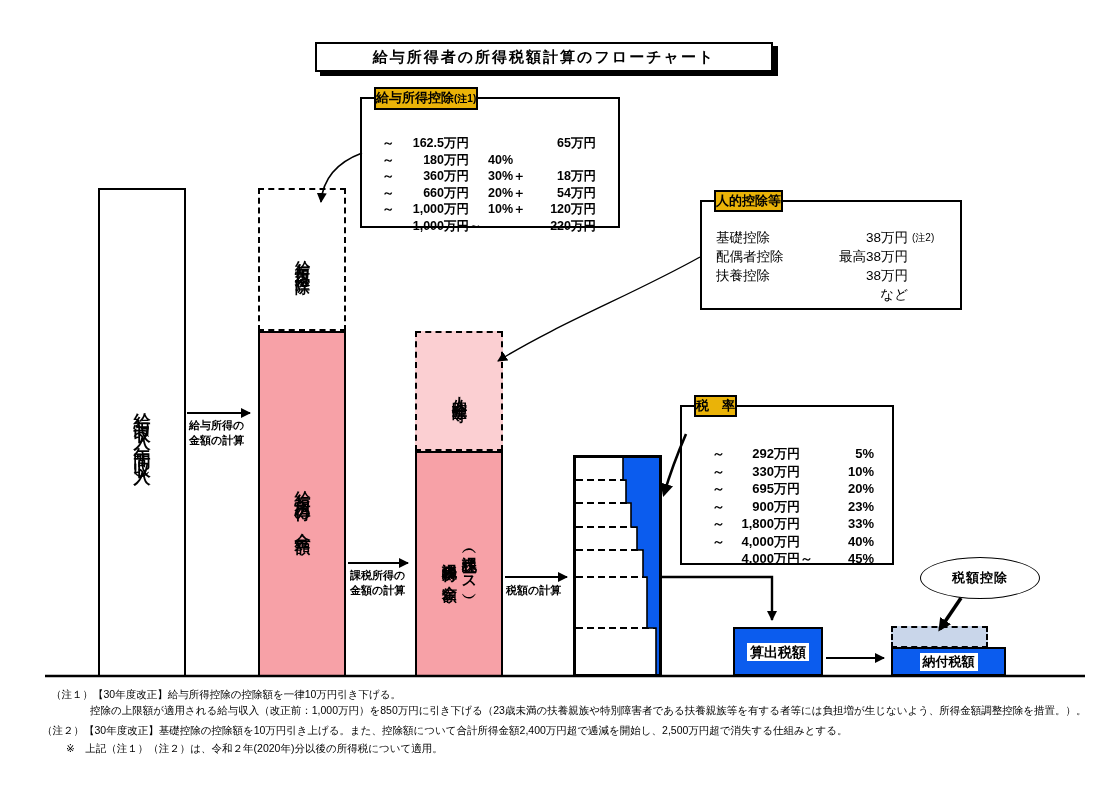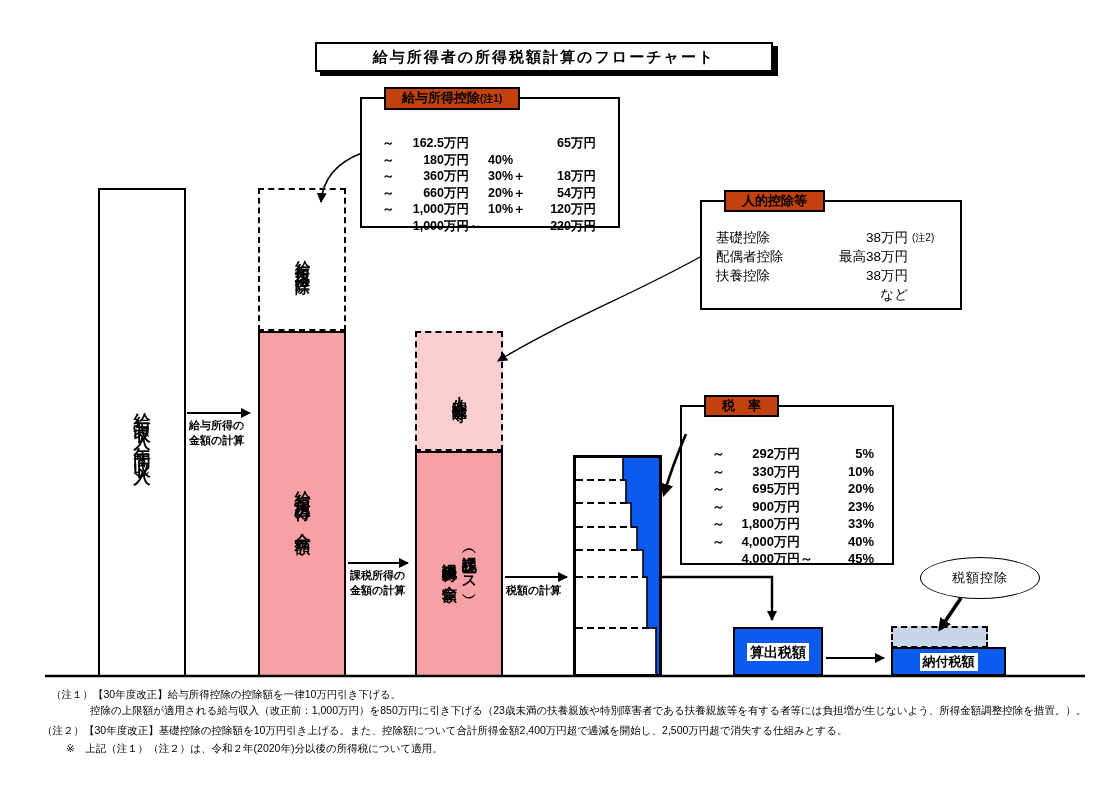--- a/index.html
+++ b/index.html
@@ -34,22 +34,22 @@
   .bar-taxinc{left:415px;top:451px;width:88px;height:226px;border:2.5px solid #000;background:#f7a1a7;}
   .bar-taxinc .vtext{font-size:15px;letter-spacing:1px;}
   .taxinc-wrap{display:flex;flex-direction:row;align-items:center;gap:1px;}
 
   
   .steps-svg{left:573px;top:455px;z-index:2;}
 
   
   .callout{border:2px solid #000;background:#fff;z-index:2;}
   .legend{
-    position:absolute;top:-12px;left:22px;background:#c2410c;border:2px solid #000;
-    padding:1px 16px;font-weight:bold;font-size:13px;white-space:nowrap;line-height:16px;
+    position:absolute;top:-12px;left:12px;background:#eab308;border:2px solid #000;
+    padding:1px 0;font-weight:bold;font-size:13px;white-space:nowrap;line-height:16px;
   }
   .legend .small-note{font-size:10px;font-weight:bold;}
   .box-empded{left:360px;top:97px;width:260px;height:131px;}
   .box-perded{left:700px;top:200px;width:262px;height:110px;}
   .box-rates{left:680px;top:405px;width:214px;height:160px;}
 
   .ded-body{padding:36px 0 0 20px;font-size:12.5px;line-height:16.5px;font-weight:bold;}
   .ded-row{display:grid;grid-template-columns:16px 46px 44px 54px 54px;}
   .tax-body{padding:38px 0 0 30px;font-size:13px;line-height:17.5px;font-weight:bold;}
   .tax-row{display:grid;grid-template-columns:16px 46px 52px 48px;}
@@ -63,21 +63,21 @@
 
   
   .blue-box{background:#0b5cee;border:2.5px solid #000;display:flex;align-items:center;justify-content:center;z-index:2;}
   .blue-box .tag{background:#fff;padding:0 3px;font-weight:bold;font-size:14px;line-height:18px;}
   .box-calc{left:733px;top:627px;width:90px;height:49px;}
   .box-pay{left:891px;top:647px;width:115px;height:29px;}
   .box-pay .tag{font-size:13px;}
   .box-credit-amt{left:891px;top:626px;width:97px;height:22px;background:#c9d6ea;border:2px dashed #000;z-index:2;}
   .ellipse-credit{
     left:920px;top:557px;width:120px;height:42px;background:#fff;border:1.5px solid #000;border-radius:50%;
-    display:flex;align-items:center;justify-content:center;font-size:13px;font-weight:normal;z-index:2;letter-spacing:1px;
+    display:flex;align-items:center;justify-content:center;font-size:13px;font-weight:bold;z-index:2;letter-spacing:1px;
   }
 
   
   .footnote{font-size:10.5px;line-height:13px;white-space:nowrap;z-index:2;}
 
   svg.overlay{position:absolute;left:0;top:0;z-index:6;pointer-events:none;}
 </style>
 </head>
 <body>
 

